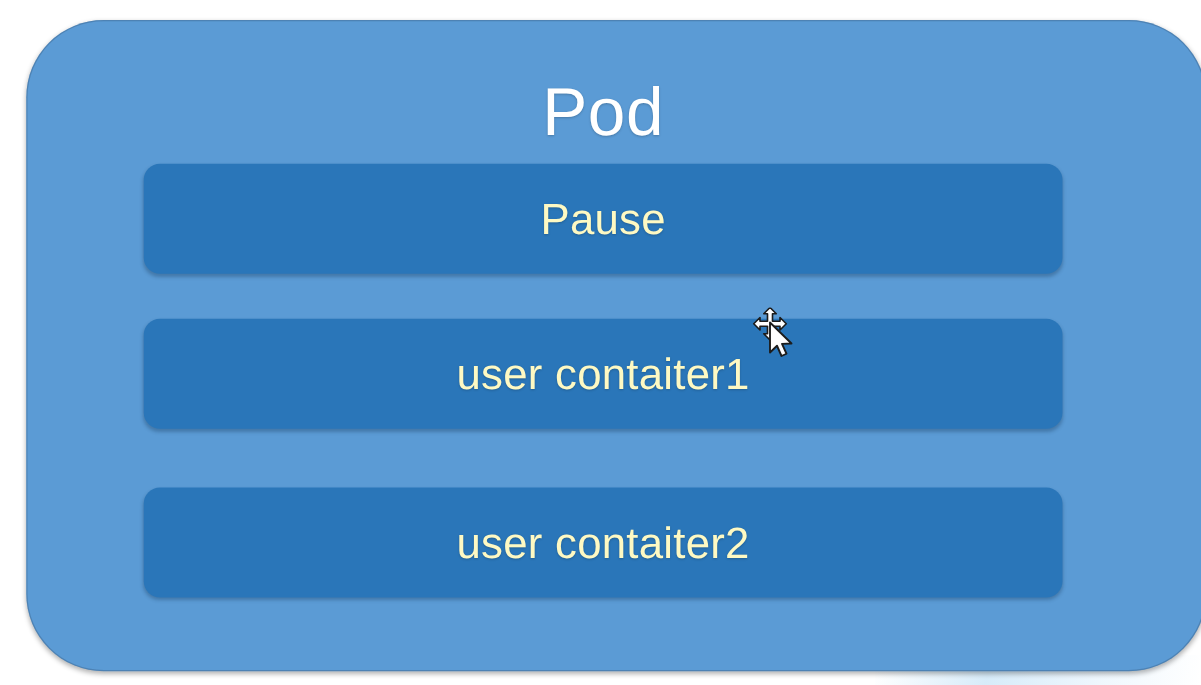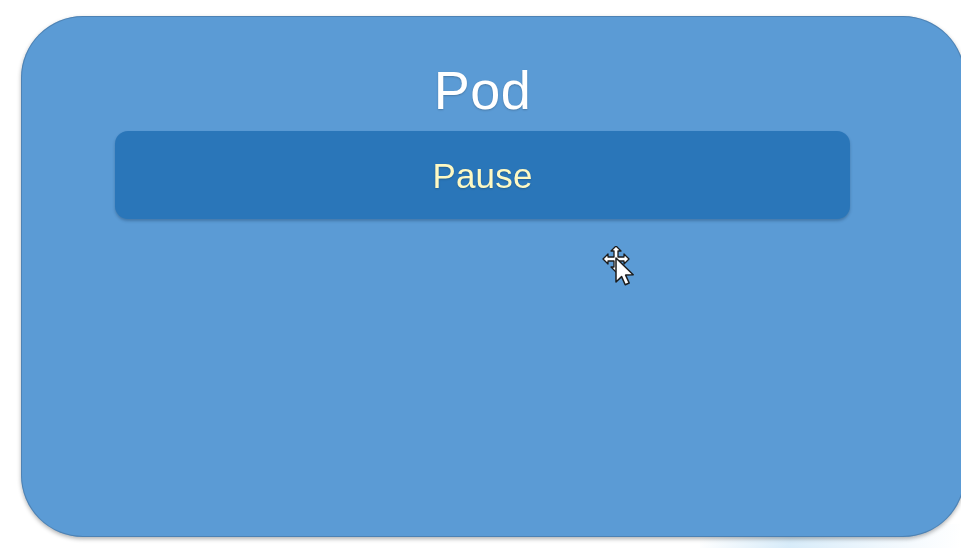--- a/index.html
+++ b/index.html
@@ -122,21 +122,27 @@
   <div class="pod-container">
 
     <div class="pod-title">Pod</div>
 
     <div class="box-stack">
 
       <div class="inner-box b0">
         <span class="box-label">Pause</span>
       </div>
 
+      <div class="inner-box b1">
+        <span class="box-label">user contaiter1</span>
+      </div>
 
+      <div class="inner-box b2">
+        <span class="box-label">user contaiter2</span>
+      </div>
 
     </div>
   </div>
 
   <div class="cursor-layer">
     <svg width="44" height="46" viewBox="0 0 44 46" xmlns="http://www.w3.org/2000/svg">
 
       <g transform="translate(2,0)">
         <path d="M13 0 L18 5 L15 5 L15 11 L21 11 L21 8 L26 13 L21 18 L21 15 L15 15 L15 21 L18 21 L13 26 L8 21 L11 21 L11 15 L5 15 L5 18 L0 13 L5 8 L5 11 L11 11 L11 5 L8 5 Z" fill="#ffffff" stroke="#1c1c1c" stroke-width="1.3" stroke-linejoin="round"></path>
       </g>

